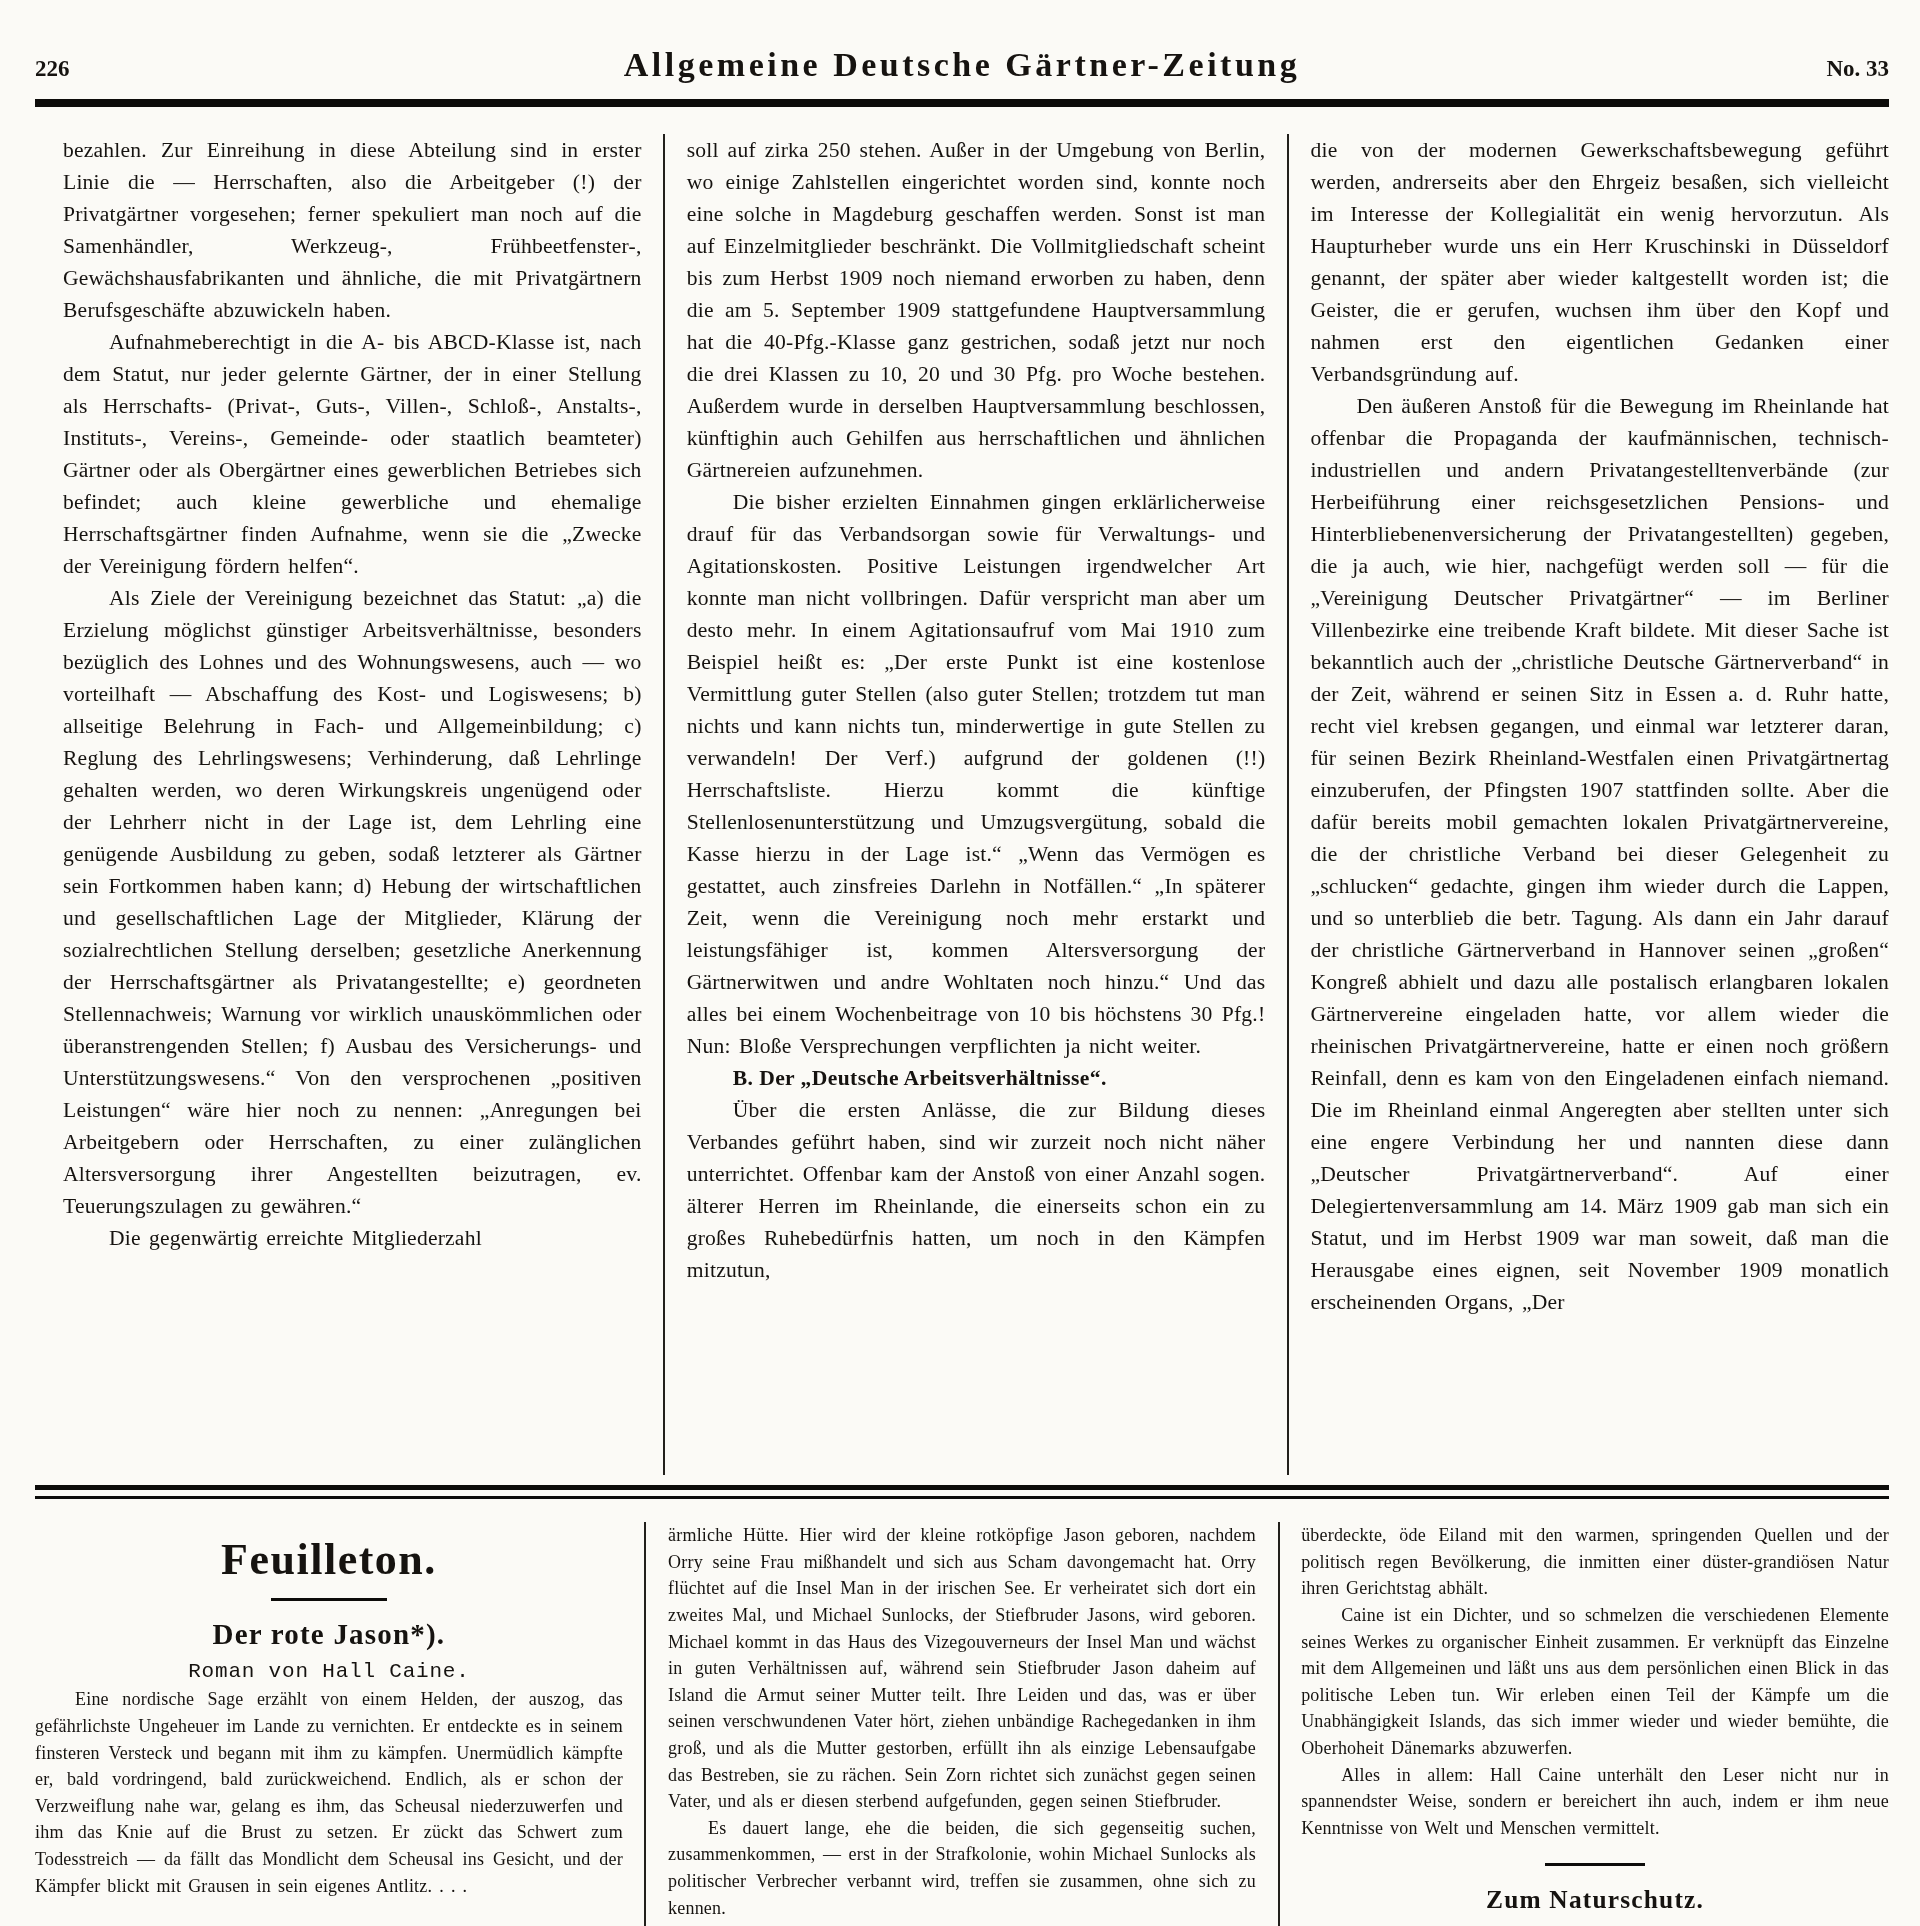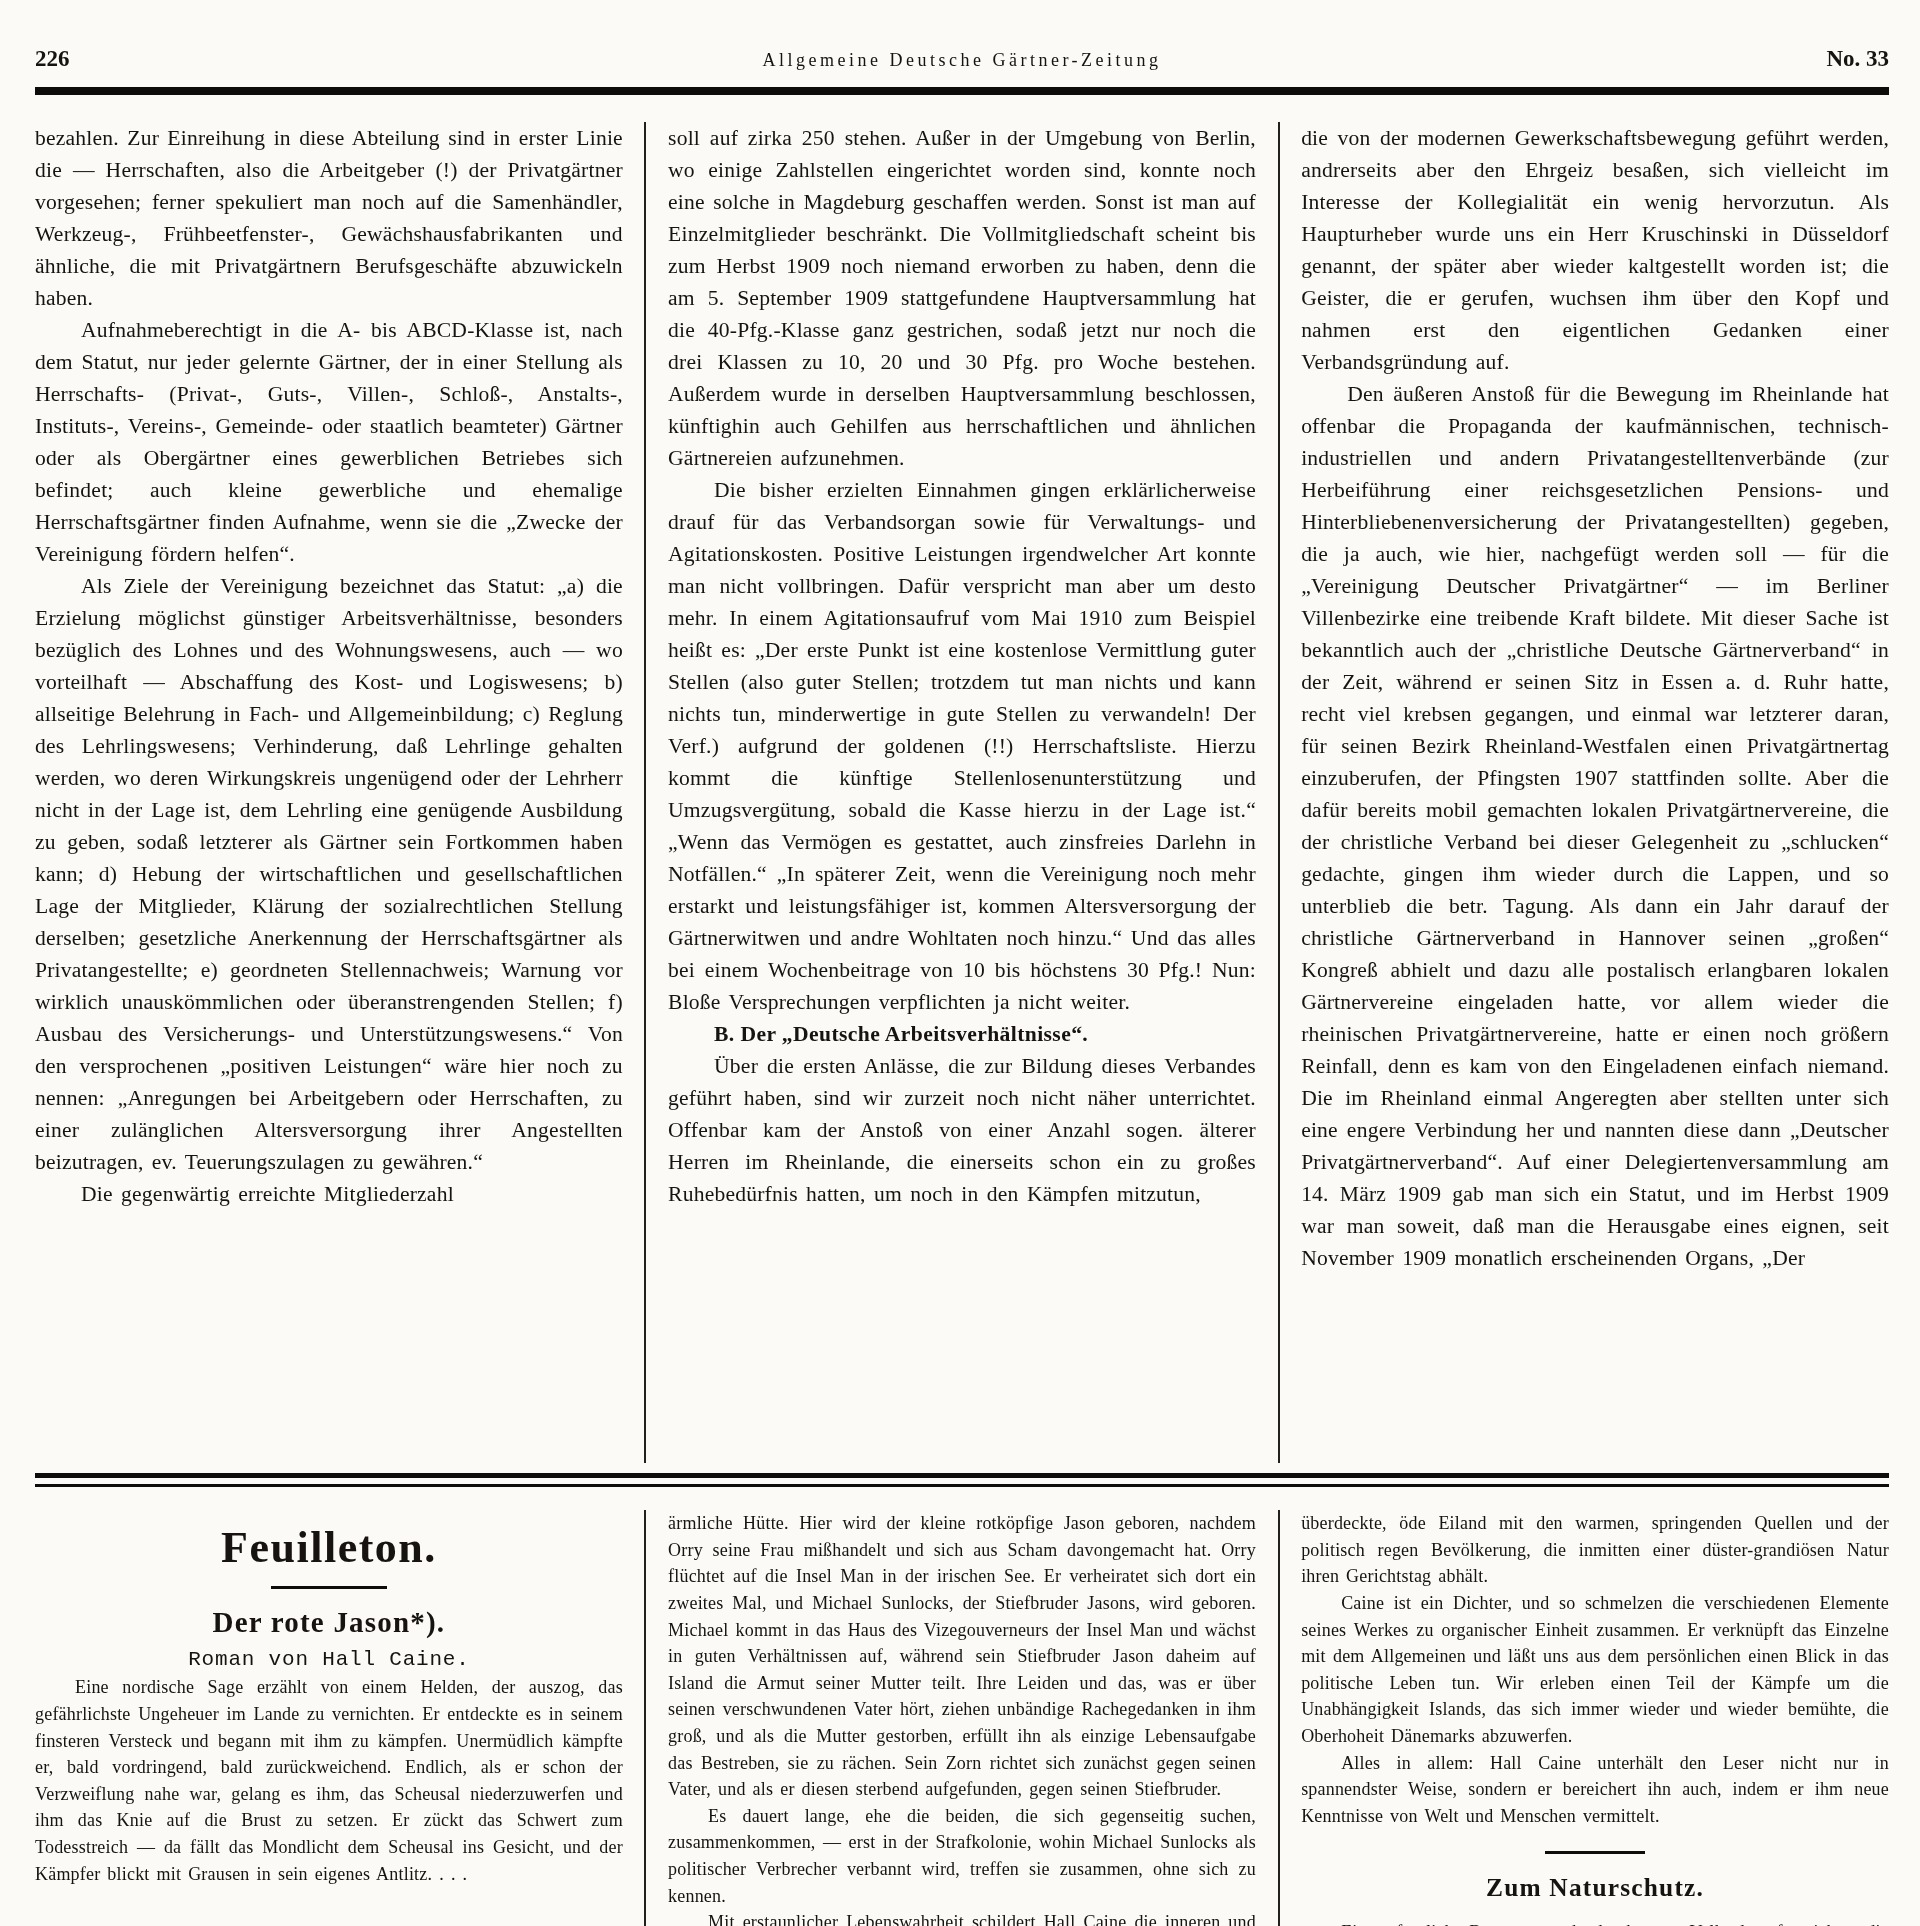--- a/index.html
+++ b/index.html
@@ -17,22 +17,22 @@
   }
 
   
   .header {
     display: grid;
     grid-template-columns: 1fr auto 1fr;
     align-items: baseline;
   }
   .page-number { font-size: 23px; font-weight: bold; justify-self: start; }
   .paper-title {
-    font-size: 18px;
-    font-weight: normal;
+    font-size: 34px;
+    font-weight: bold;
     letter-spacing: 3.5px;
     justify-self: center;
     white-space: nowrap;
   }
   .issue-number { font-size: 23px; font-weight: bold; justify-self: end; }
   .header-rule {
     height: 7.7px;
     background: #0d0c0a;
     margin-top: 15.4px;
   }
@@ -40,21 +40,21 @@
   
   .section { display: flex; overflow: hidden; }
   .col { flex: 1 1 0; min-width: 0; }
   .col + .col {
     border-left: 2.3px solid #22201c;
     padding-left: 21.6px;
     margin-left: 21.6px;
   }
 
   
-  .main { margin-top: 27px; height: 1341px; }
+  .main { margin-top: 27px; height: 1341px; margin-left: 28px; }
   .main p {
     margin: 0;
     font-size: 21.6px;
     line-height: 32px;
     text-align: justify;
     text-indent: 46px;
     letter-spacing: 0.2px;
     word-spacing: 2.7px;
   }
   .main p.cont { text-indent: 0; }

